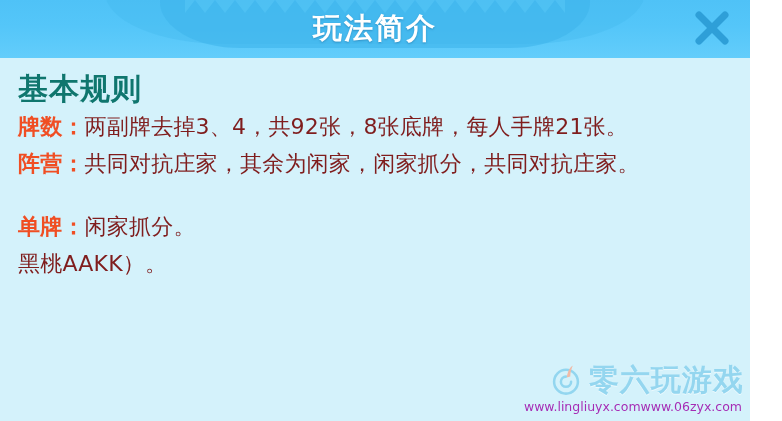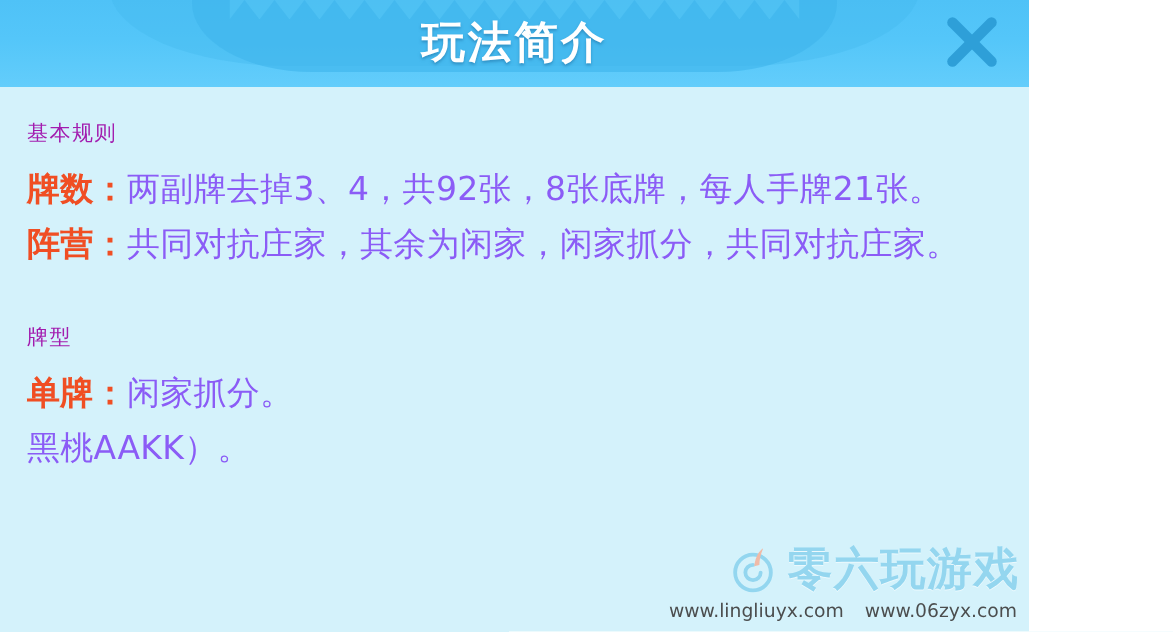--- a/index.html
+++ b/index.html
@@ -7,21 +7,21 @@
   html, body {
     width: 782px;
     height: 421px;
     overflow: hidden;
     background: #ffffff;
     font-family: "DejaVu Sans", "Liberation Sans", sans-serif;
   }
 
   .dialog {
     position: relative;
-    width: 686px;
+    width: 750px;
     height: 421px;
     background: #d4f2fb;
     overflow: hidden;
   }
 
   
   .titlebar {
     position: relative;
     width: 100%;
     height: 58px;
@@ -92,41 +92,41 @@
   .close-button svg { display: block; }
 
   
   .body-area {
     position: relative;
     padding: 14px 0 0 18px;
     height: 363px;
   }
 
   .section-heading {
-    font-size: 14px;
-    font-weight: normal;
-    color: #a21caf;
+    font-size: 30px;
+    font-weight: bold;
+    color: #0f766e;
     line-height: 34px;
     margin-bottom: 2px;
     letter-spacing: 1px;
   }
 
   .rule-line {
     font-size: 22px;
     line-height: 37px;
     color: #3b8fd6;
     white-space: nowrap;
     letter-spacing: .2px;
   }
   .rule-label {
     color: #f04e23;
     font-weight: bold;
   }
   .rule-text {
-    color: #8b5cf6;
+    color: #7f1d1d;
   }
 
   .section-gap { height: 26px; }
 
   
   .watermark {
     position: absolute;
     right: 6px;
     bottom: 2px;
     width: 232px;
@@ -150,23 +150,22 @@
     font-size: 30px;
     font-weight: bold;
     color: #8fd4ef;
     letter-spacing: 1px;
     line-height: 34px;
     text-shadow: 0 1px 0 rgba(255,255,255,.6);
   }
   .wm-urls {
     display: flex;
     justify-content: flex-end;
-    gap: 14px;
     font-size: 12.5px;
-    color: #404040;
+    color: #a21caf;
     font-family: "DejaVu Sans", "Liberation Sans", sans-serif;
     line-height: 16px;
     padding-right: 2px;
   }
 </style>
 </head>
 <body>
 
 <div class="dialog">
 
@@ -200,21 +199,20 @@
     <div class="rule-line">
       <span class="rule-label">牌数：</span><span class="rule-text">两副牌去掉3、4，共92张，8张底牌，每人手牌21张。</span>
     </div>
 
     <div class="rule-line">
       <span class="rule-label">阵营：</span><span class="rule-text">共同对抗庄家，其余为闲家，闲家抓分，共同对抗庄家。</span>
     </div>
 
     <div class="section-gap"></div>
 
-    <div class="section-heading">牌型</div>
 
     <div class="rule-line">
       <span class="rule-label">单牌：</span><span class="rule-text">闲家抓分。</span>
     </div>
 
 
 
     <div class="rule-line">
       <span class="rule-text">黑桃AAKK）。</span>
     </div>

